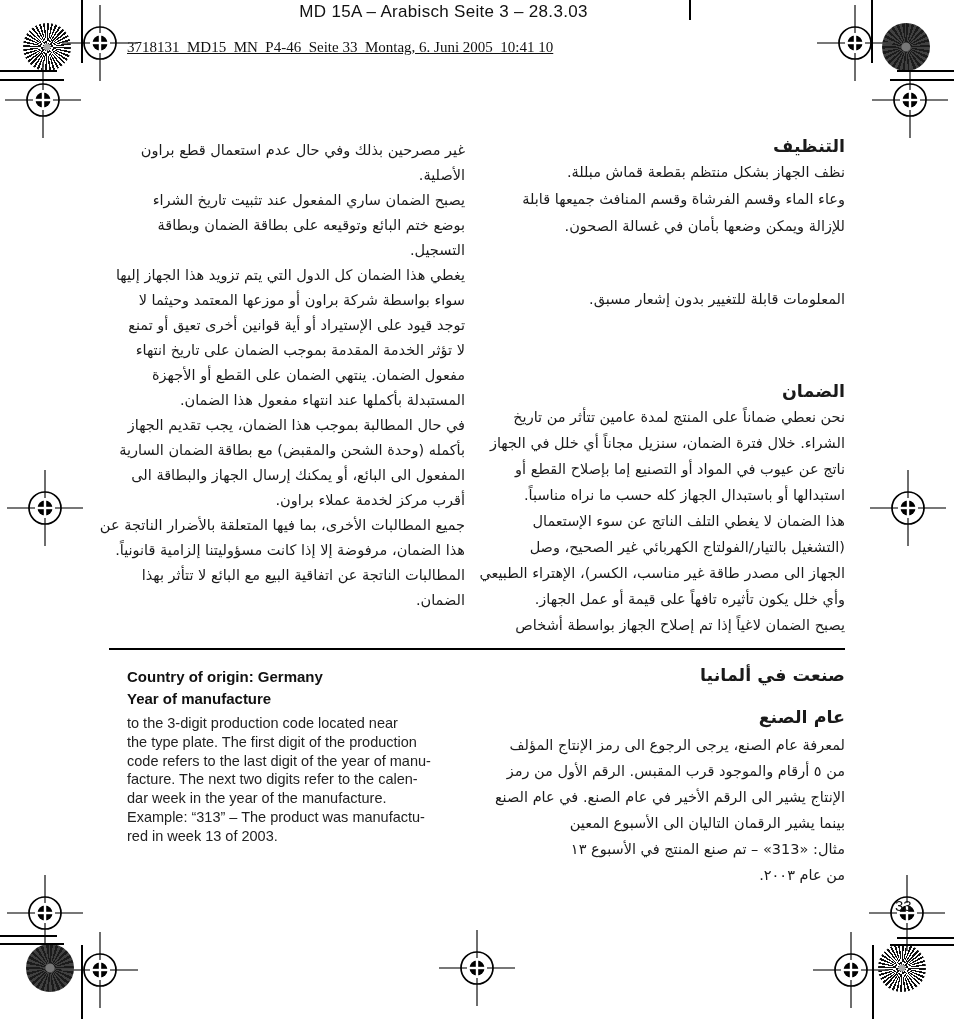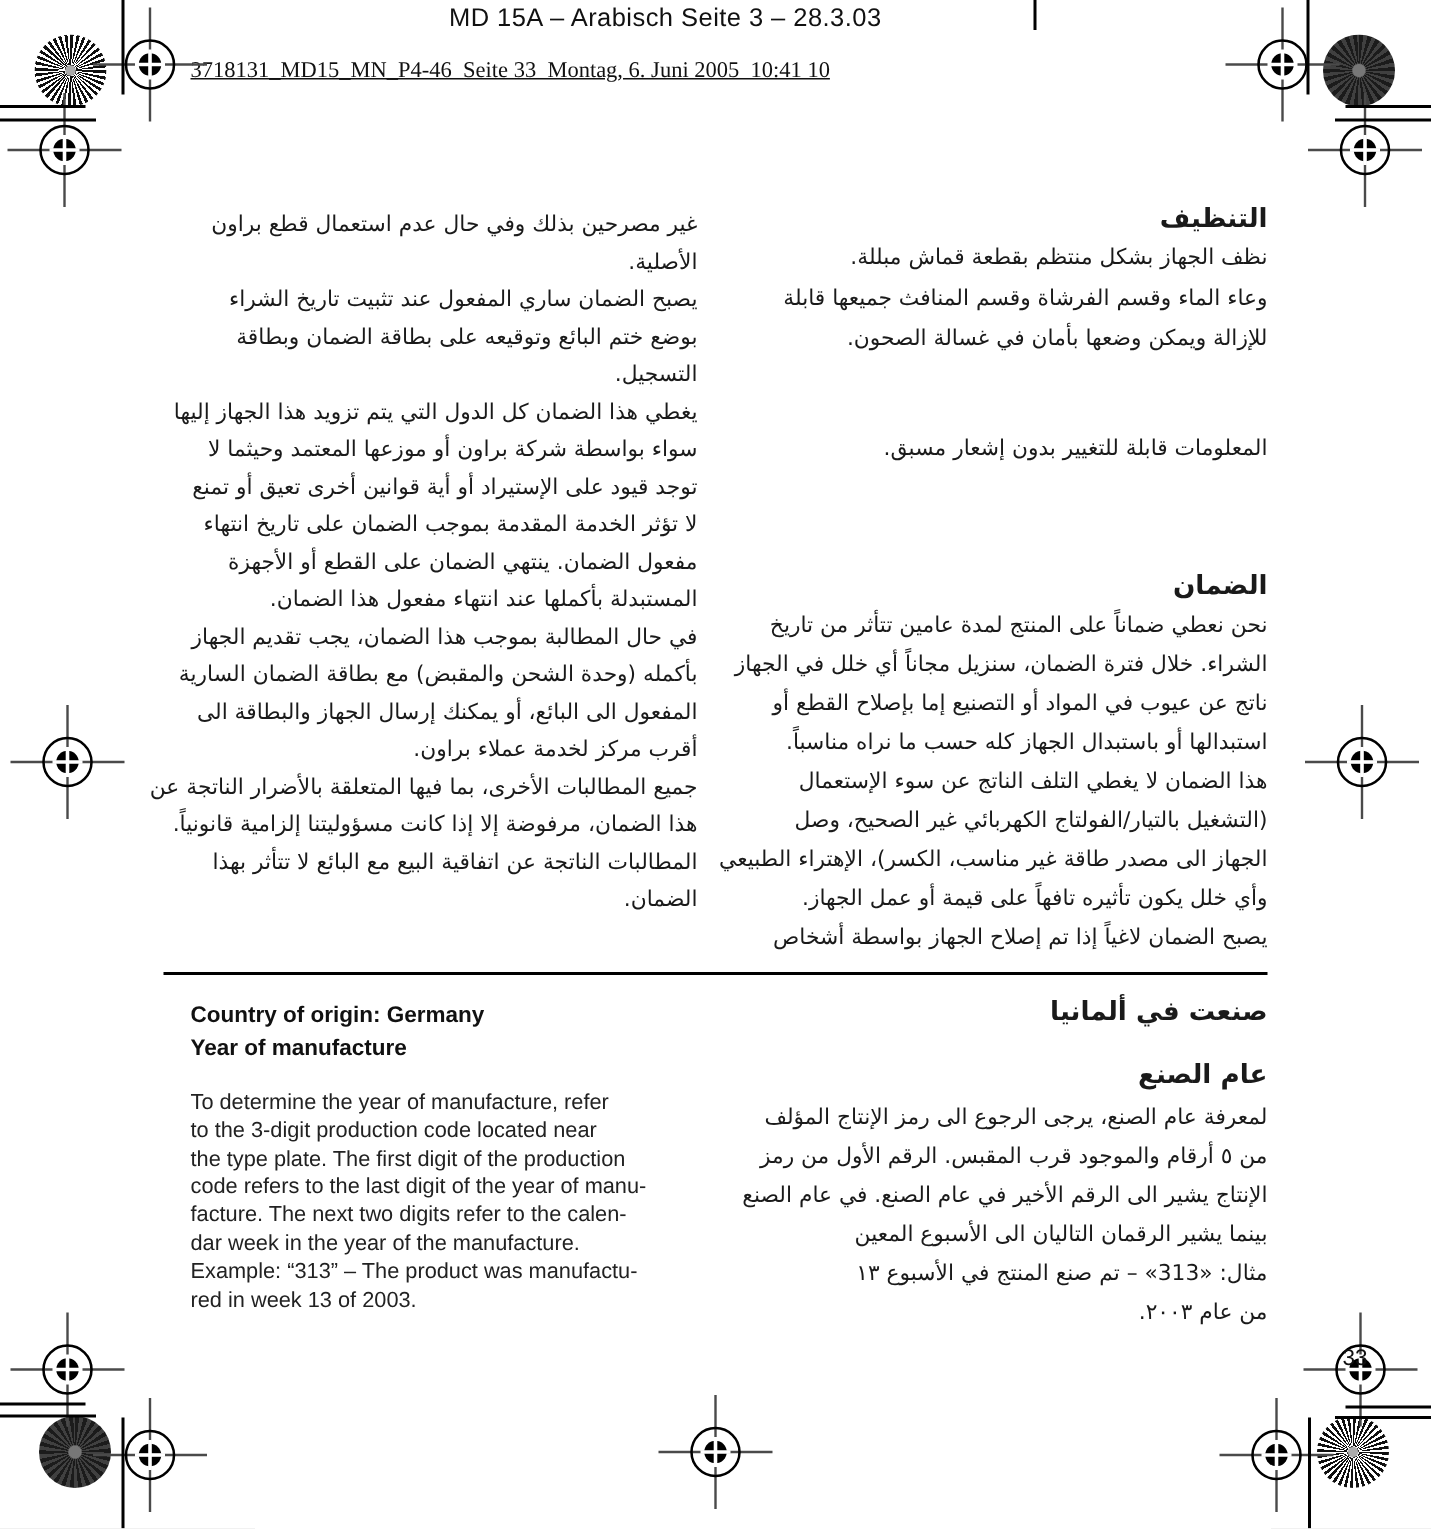--- a/index.html
+++ b/index.html
@@ -167,22 +167,21 @@
     <div class="ar-line">جميع المطالبات الأخرى، بما فيها المتعلقة بالأضرار الناتجة عن</div>
     <div class="ar-line">هذا الضمان، مرفوضة إلا إذا كانت مسؤوليتنا إلزامية قانونياً.</div>
     <div class="ar-line">المطالبات الناتجة عن اتفاقية البيع مع البائع لا تتأثر بهذا</div>
     <div class="ar-line">الضمان.</div>
   </div>
 
   <div class="divider"></div>
 
   <div class="col sans" style="top:666px;left:127px;width:345px">
     <div class="en-h">Country of origin: Germany</div>
-    <div class="en-h" style="margin-bottom:16px">Year of manufacture</div>
-    <div class="en-line">To determine the year of manufacture, refer</div>
+    <div class="en-h" style="margin-bottom:4px">Year of manufacture</div>
     <div class="en-line">to the 3-digit production code located near</div>
     <div class="en-line">the type plate. The first digit of the production</div>
     <div class="en-line">code refers to the last digit of the year of manu-</div>
     <div class="en-line">facture. The next two digits refer to the calen-</div>
     <div class="en-line">dar week in the year of the manufacture.</div>
     <div class="en-line">Example: “313” – The product was manufactu-</div>
     <div class="en-line">red in week 13 of 2003.</div>
   </div>
 
   <div class="col ar rt" style="top:662px;right:109px">

